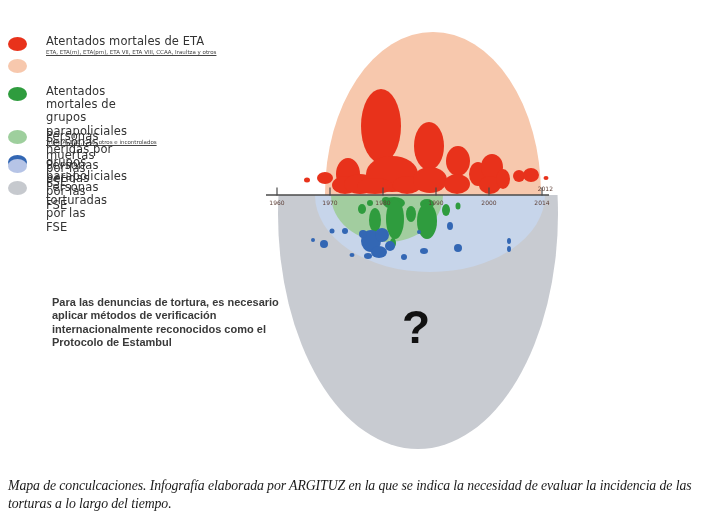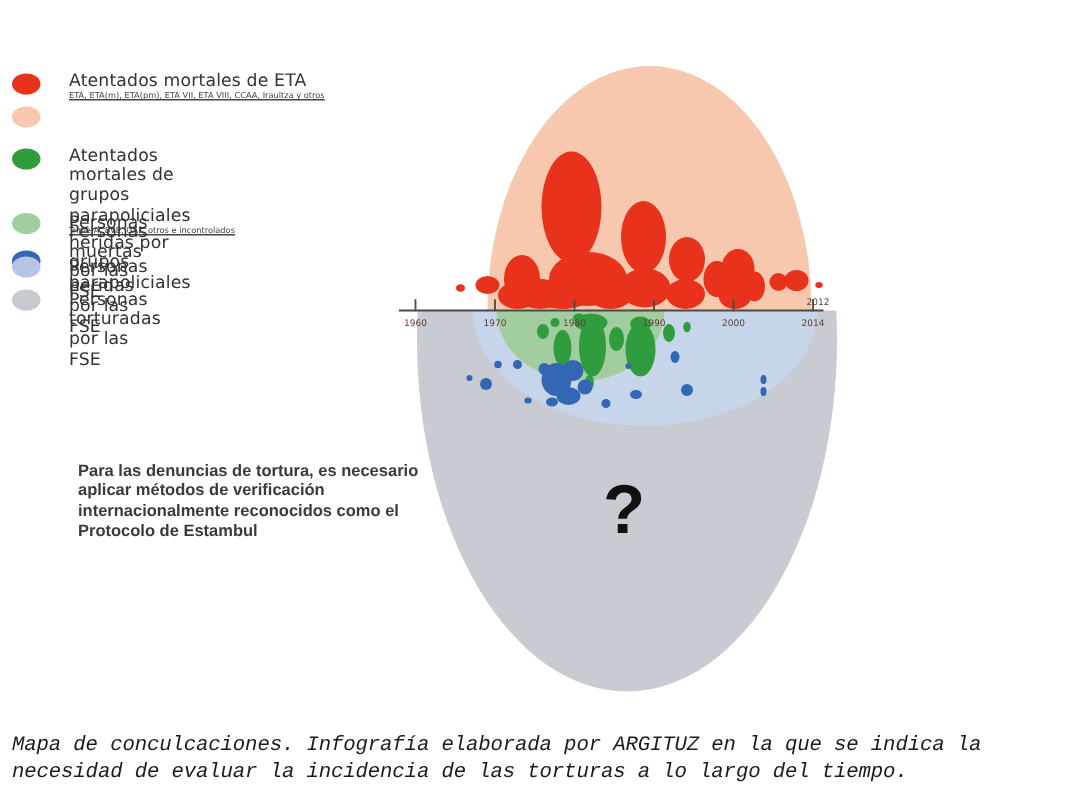--- a/index.html
+++ b/index.html
@@ -1,18 +1,18 @@
 <!DOCTYPE html>
 <html><head>
 <meta charset="utf-8">
 <style>
   html,body{margin:0;padding:0;}
   body{width:726px;height:529px;background:#ffffff;position:relative;overflow:hidden;
        font-family:"DejaVu Sans","Liberation Sans",sans-serif;}
-  .stage{position:absolute;left:0;top:16px;width:726px;height:391px;}
+  .stage{position:absolute;left:0;top:4px;width:726px;height:391px;}
   svg.diagram{position:absolute;left:0;top:0;}
 
   
   .legend{position:absolute;left:0;top:0;}
   .legend-item{position:absolute;left:8px;display:flex;align-items:flex-start;}
   .dot{width:19px;height:14px;border-radius:50%;flex:0 0 auto;}
   .dot-red{background:#e8321b;}
   .dot-peach{background:#f7c8ad;}
   .dot-green{background:#2f9c3e;}
   .dot-lgreen{background:#9ecf9d;}
@@ -28,21 +28,21 @@
         font-family:"Liberation Sans",sans-serif;
         font-size:11px;font-weight:bold;color:#3a3a3a;line-height:1.22;}
 
   
   .qmark{position:absolute;left:394px;top:296px;width:44px;text-align:center;
          font-family:"Liberation Sans",sans-serif;
          font-size:46px;font-weight:bold;color:#111;}
 
   
   .caption{position:absolute;left:8px;top:473px;width:714px;
-           font-family:Liberation Mono, monospace;
+           font-family:Liberation Serif, serif;
            font-style:italic;font-size:13.8px;color:#1b1b1b;line-height:1.32;letter-spacing:-0.1px;}
 
   .tick-label{font-size:6px;fill:#5f4038;font-family:"DejaVu Sans",sans-serif;}
 </style>
 </head>
 <body>
 
 <div class="stage">
 
   <svg class="diagram" width="726" height="470" viewBox="0 0 726 470">

